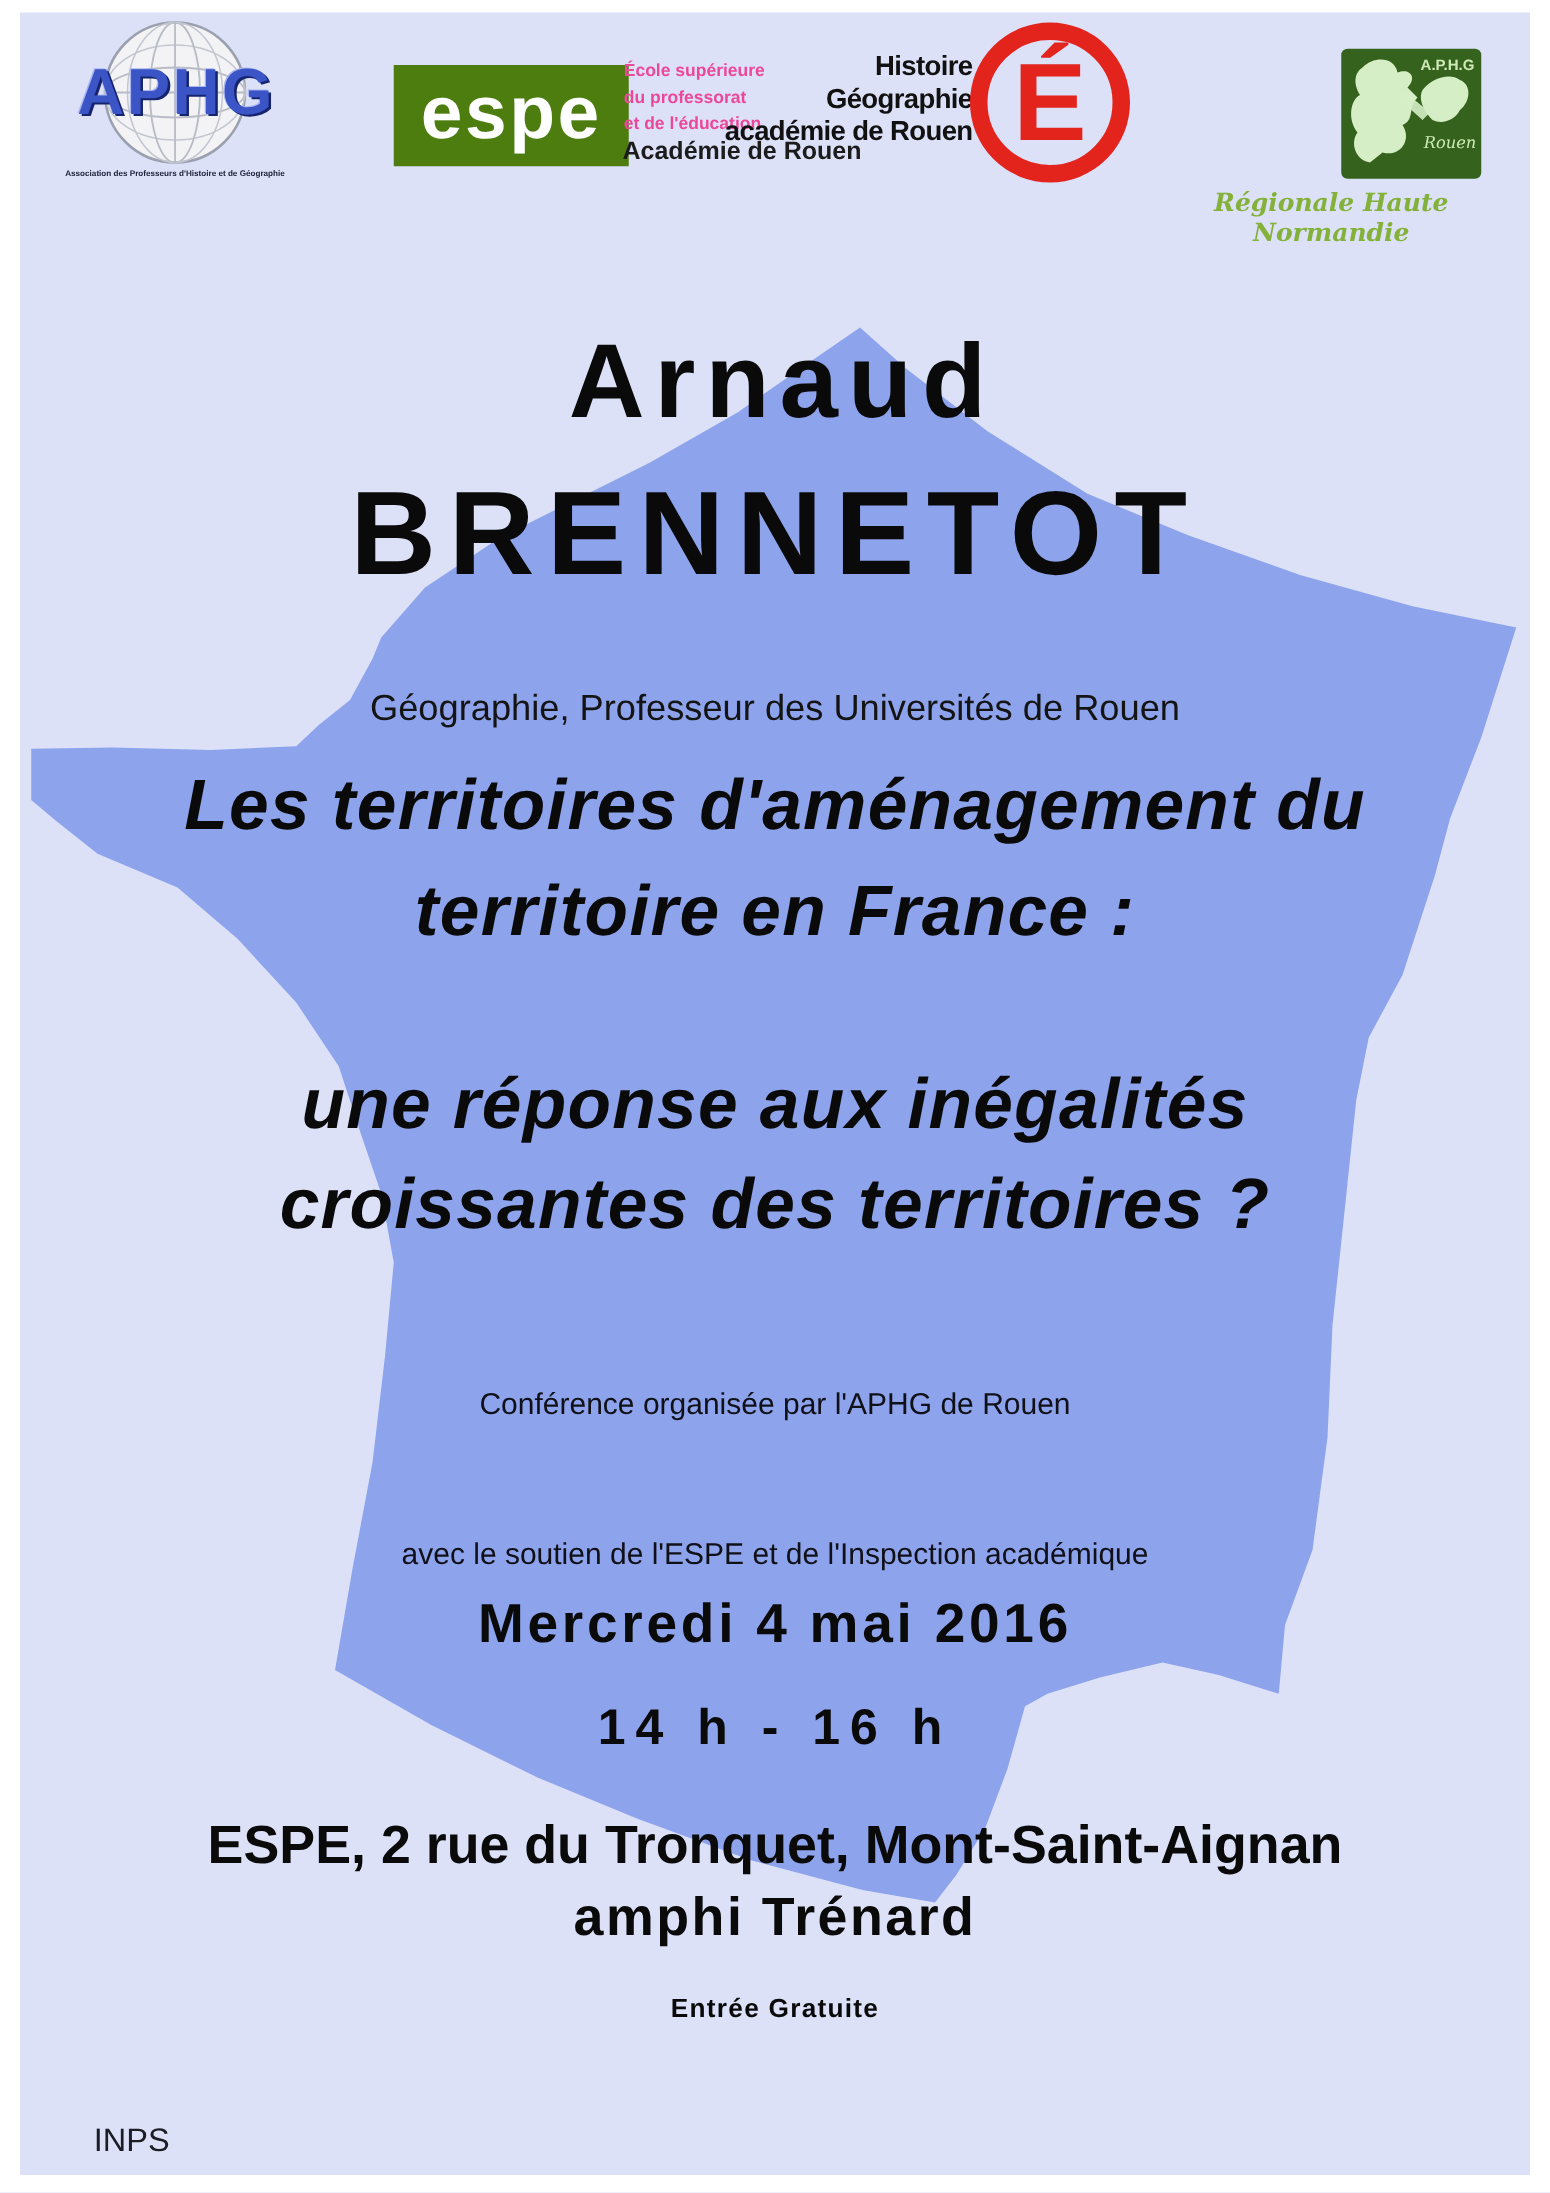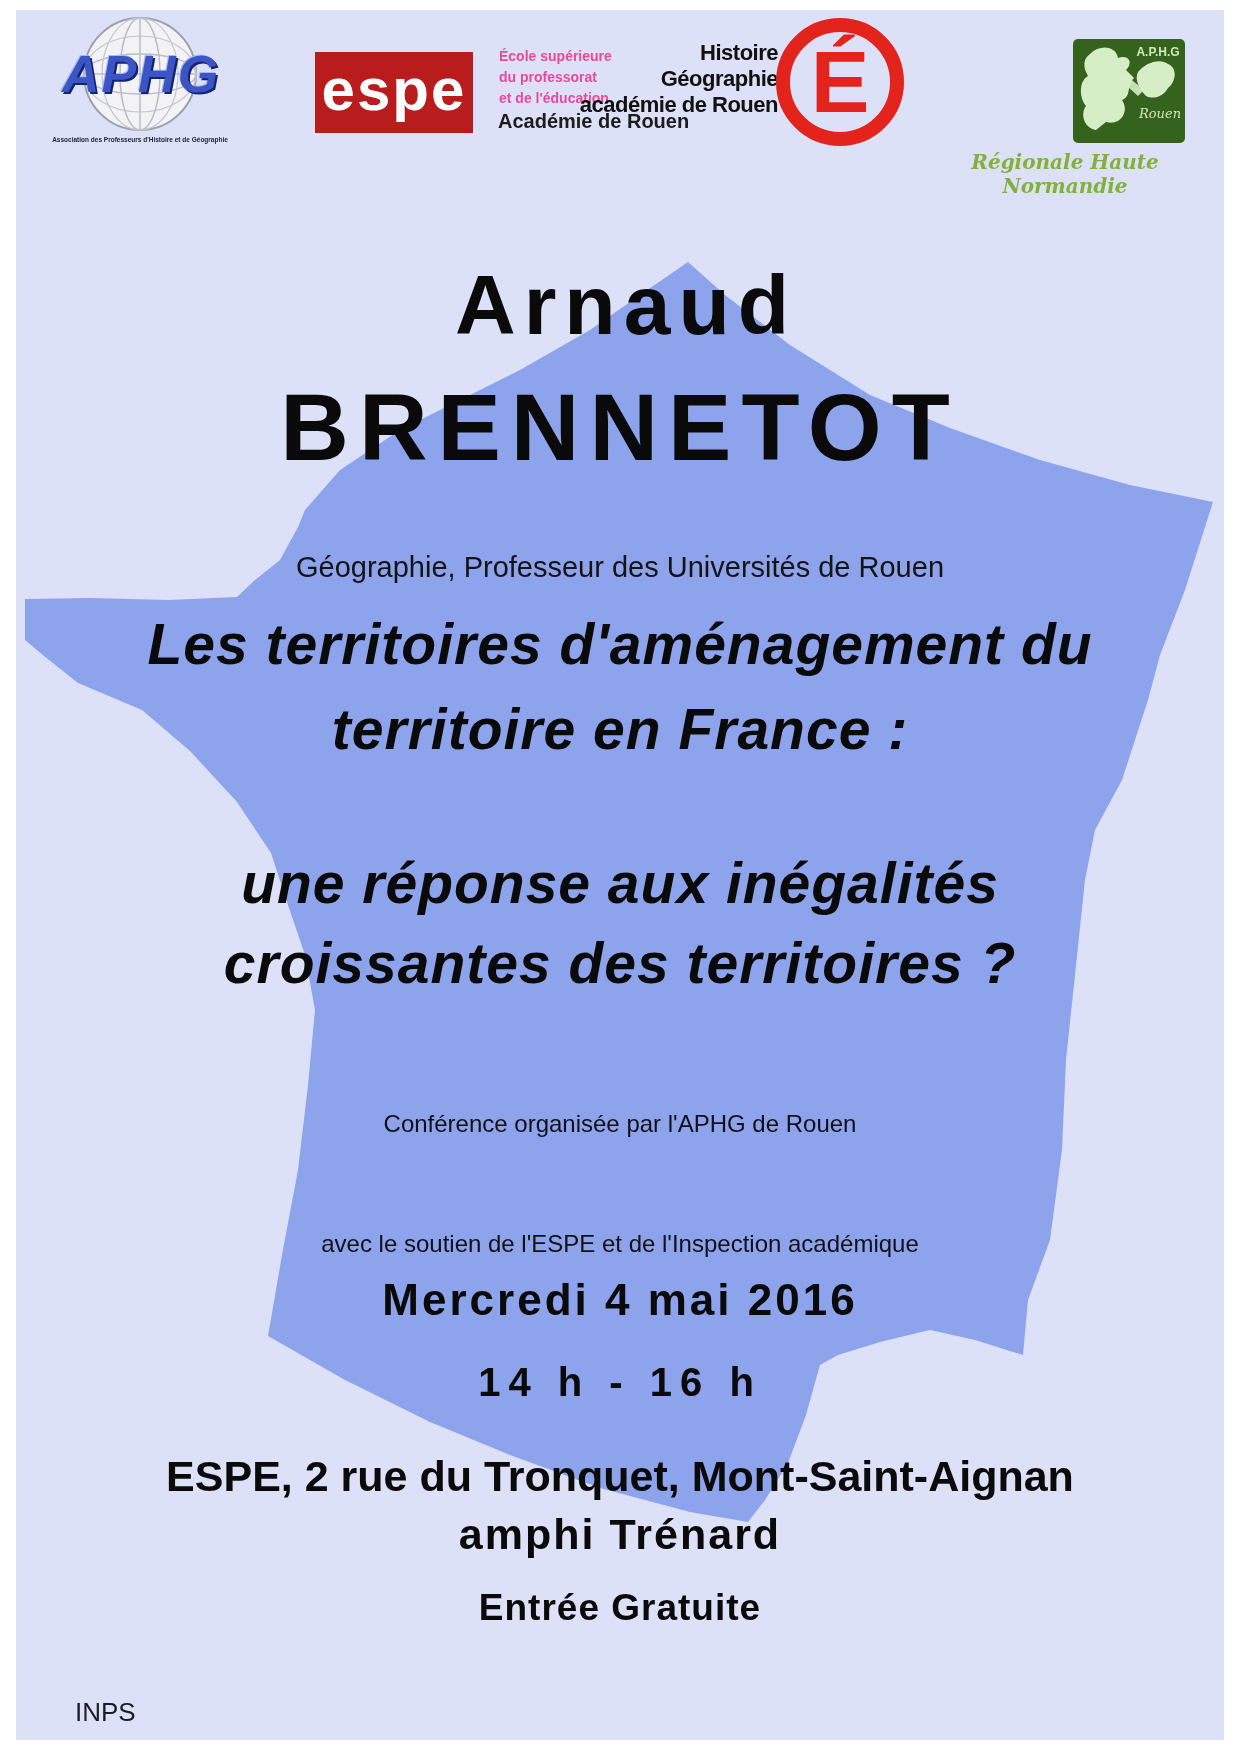--- a/index.html
+++ b/index.html
@@ -14,32 +14,32 @@
   .speaker-last{top:428px;font-size:95px;font-weight:bold;letter-spacing:10px;}
   .speaker-sub{top:568px;font-size:29px;color:#141414;}
   .title-line{font-size:57px;font-weight:bold;font-style:italic;letter-spacing:1px;}
   .t1{top:645px;} .t2{top:730px;} .t3{top:884px;} .t4{top:964px;}
   .org-line{font-size:24px;color:#101018;}
   .o1{top:1108px;margin-top:16px;} .o2{top:1244px;}
   .ev-date{top:1300px;font-size:44px;font-weight:bold;letter-spacing:3px;}
   .ev-time{top:1382px;font-size:40px;font-weight:bold;letter-spacing:8px;}
   .ev-venue{top:1458px;font-size:43px;font-weight:bold;margin-top:19px;}
   .ev-room{top:1535px;font-size:43px;font-weight:bold;letter-spacing:2px;}
-  .ev-adm{top:1608px;font-size:37px;font-weight:bold;letter-spacing:1px;}
+  .ev-adm{top:1608px;font-size:21px;font-weight:bold;letter-spacing:1px;}
   .footer-inps{position:absolute;left:75px;top:1712px;transform:translateY(-50%);font-size:26px;color:#1c1c24;}
 
   
   .logo{position:absolute;}
   .aphg-globe{left:68px;top:16px;width:145px;height:118px;}
   .aphg-letters{position:absolute;left:56px;top:44px;width:170px;text-align:center;
     font-size:52px;font-weight:bold;color:#3b55c6;letter-spacing:2px;
-    text-shadow:2px 2px 0 #16246e,-1px -1px 0 #a9b6ef;font-style:italic;}
+    text-shadow:2px 2px 0 #16246e,-1px -1px 0 #a9b6ef;}
   .aphg-caption{position:absolute;left:40px;top:136px;width:200px;text-align:center;
     font-size:6.5px;font-weight:bold;color:#20233a;}
-  .espe-box{position:absolute;left:315px;top:52px;width:158px;height:81px;background:#b91c1c;
+  .espe-box{position:absolute;left:315px;top:52px;width:188px;height:81px;background:#4d7c0f;
     color:#ffffff;font-size:60px;font-weight:bold;text-align:center;line-height:76px;letter-spacing:2px;}
   .espe-lines{position:absolute;left:499px;top:46px;font-size:14px;font-weight:bold;color:#ec4899;line-height:21px;}
   .espe-academy{position:absolute;left:498px;top:110px;font-size:20px;font-weight:bold;color:#1c1c1c;}
   .hg-text{position:absolute;left:548px;top:40px;width:230px;text-align:right;
     font-size:22px;font-weight:bold;color:#111;line-height:26px;letter-spacing:-0.5px;}
   .red-e{left:770px;top:12px;width:140px;height:140px;}
   .aphg-rouen{left:1072px;top:38px;width:114px;height:106px;}
   .rouen-caption{position:absolute;left:940px;top:150px;width:250px;text-align:center;
     font-family:"DejaVu Serif", serif;font-style:italic;font-weight:bold;
     font-size:20px;color:#83b13a;}

